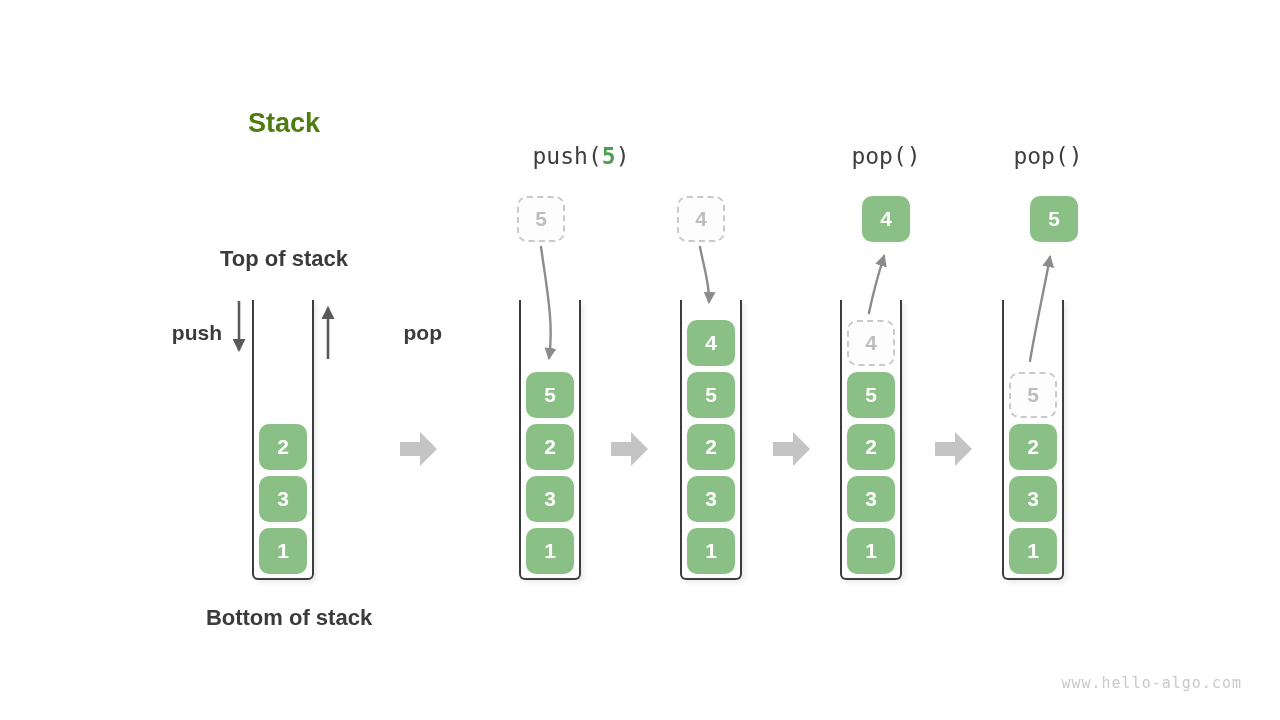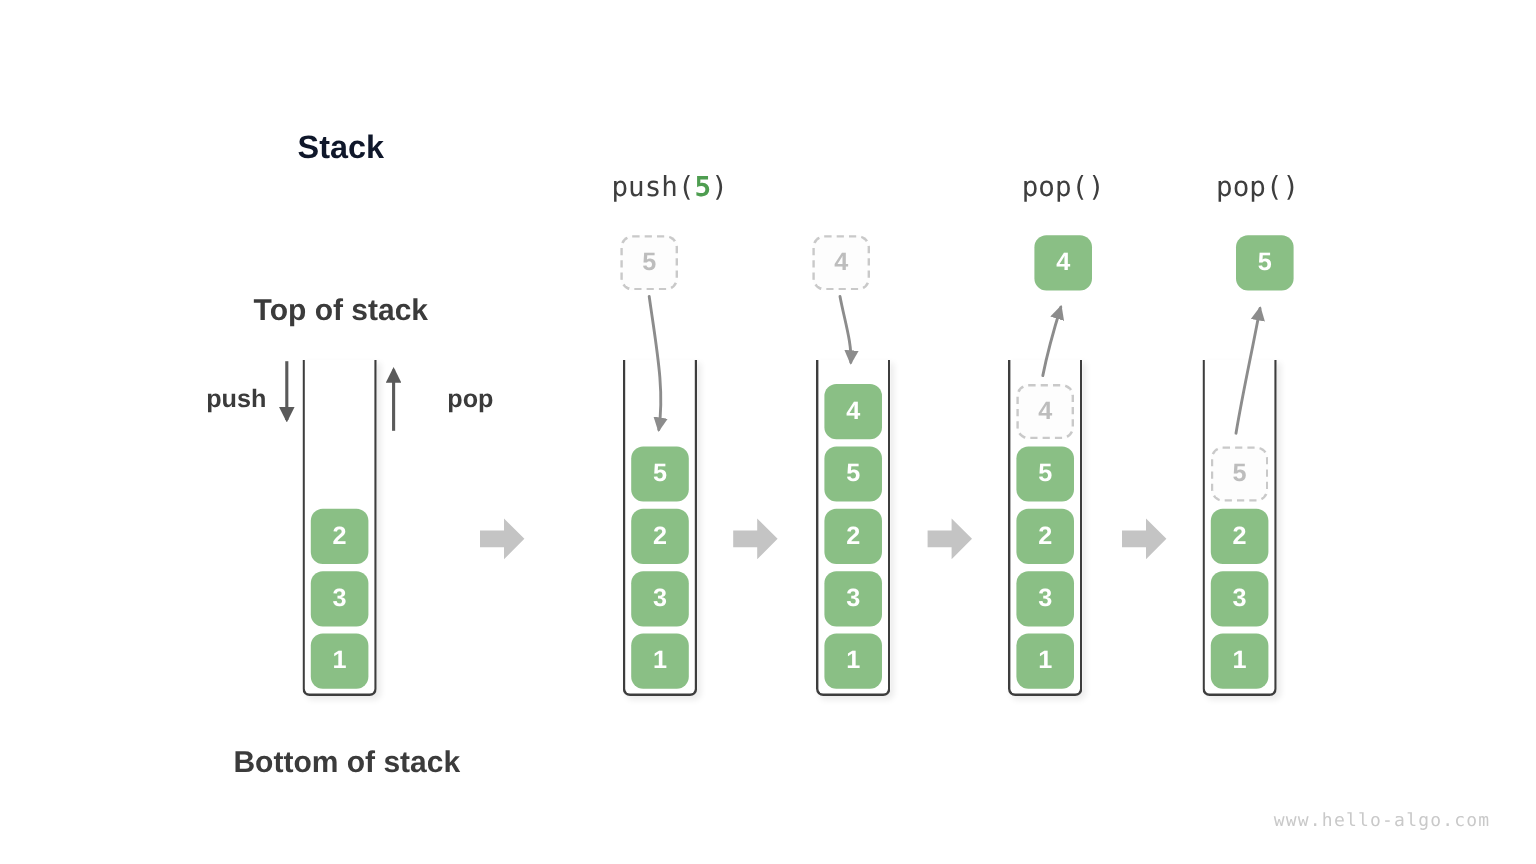--- a/index.html
+++ b/index.html
@@ -4,34 +4,34 @@
 <style>
   html,body{margin:0;padding:0;background:#ffffff;}
   #canvas{
     position:relative;width:1280px;height:720px;background:#ffffff;
     overflow:hidden;font-family:"Liberation Sans",sans-serif;
   }
   #arrow-layer{position:absolute;left:0;top:0;width:1280px;height:720px;pointer-events:none;}
 
   .title{
     position:absolute;left:214px;top:108px;width:140px;height:30px;
-    text-align:center;font-size:27px;font-weight:bold;color:#0f172a;line-height:30px;
+    text-align:center;font-size:27px;font-weight:bold;color:#4d7c0f;line-height:30px;
   }
   .caption{
     position:absolute;width:200px;height:26px;text-align:center;
-    font-size:25px;font-weight:bold;color:#3b3b3b;line-height:26px;
+    font-size:22px;font-weight:bold;color:#3b3b3b;line-height:26px;
   }
   .top-caption{left:184px;top:246px;}
-  .bottom-caption{left:189px;top:622px;}
+  .bottom-caption{left:189px;top:605px;}
   .sidelabel{
     position:absolute;width:100px;height:26px;font-size:21px;font-weight:bold;
     color:#3b3b3b;line-height:26px;top:320px;
   }
   .push-side{left:122px;text-align:right;}
-  .pop-side{left:342px;text-align:center;}
+  .pop-side{left:342px;text-align:right;}
 
   .op{
     position:absolute;top:142px;width:150px;height:28px;line-height:28px;text-align:center;
     font-family:"DejaVu Sans Mono",monospace;font-size:23px;color:#3e3e3e;white-space:pre;
   }
   .op .arg{color:#4e9d50;font-weight:bold;}
 
   .well{
     position:absolute;top:300px;width:58px;height:278px;
     border-left:2px solid #3d3d3d;border-right:2px solid #3d3d3d;border-bottom:2px solid #3d3d3d;
@@ -87,21 +87,21 @@
     <polygon fill="#c4c4c4" points="773,442 793,442 793,432 810,449 793,466 793,456 773,456"></polygon>
     <polygon fill="#c4c4c4" points="935,442 955,442 955,432 972,449 955,466 955,456 935,456"></polygon>
   </svg>
 
   <div class="title">Stack</div>
   <div class="caption top-caption">Top of stack</div>
   <div class="caption bottom-caption">Bottom of stack</div>
   <div class="sidelabel push-side">push</div>
   <div class="sidelabel pop-side">pop</div>
 
-  <div class="op" style="left:483px;"><span>push(</span><span class="arg">5</span><span>)</span></div>
+  <div class="op" style="left:506px;"><span>push(</span><span class="arg">5</span><span>)</span></div>
   <div class="op" style="left:811px;"><span>pop()</span></div>
   <div class="op" style="left:973px;"><span>pop()</span></div>
 
   <div class="cell ghost topbox" style="left:517px;top:196px;">5</div>
   <div class="cell ghost topbox" style="left:677px;top:196px;">4</div>
   <div class="cell solid topbox" style="left:862px;top:196px;">4</div>
   <div class="cell solid topbox" style="left:1030px;top:196px;">5</div>
 
   <div class="well w1">
     <div class="cell solid s2">2</div>

